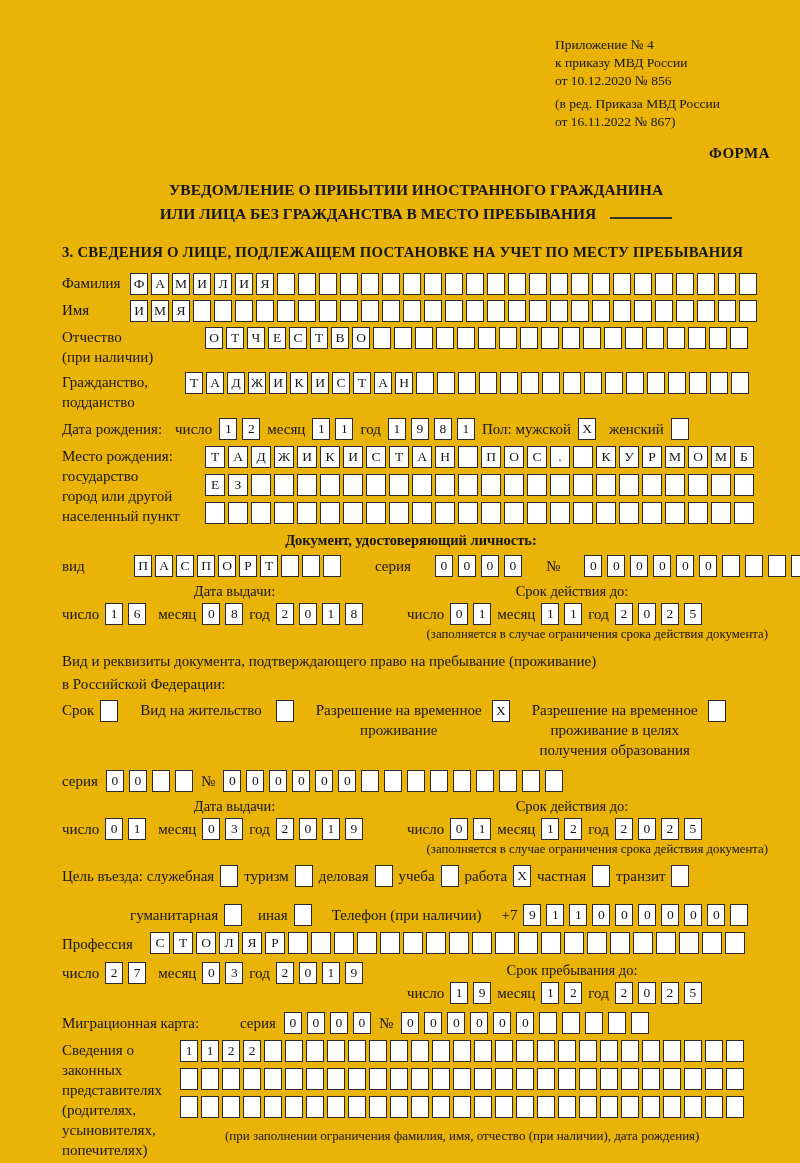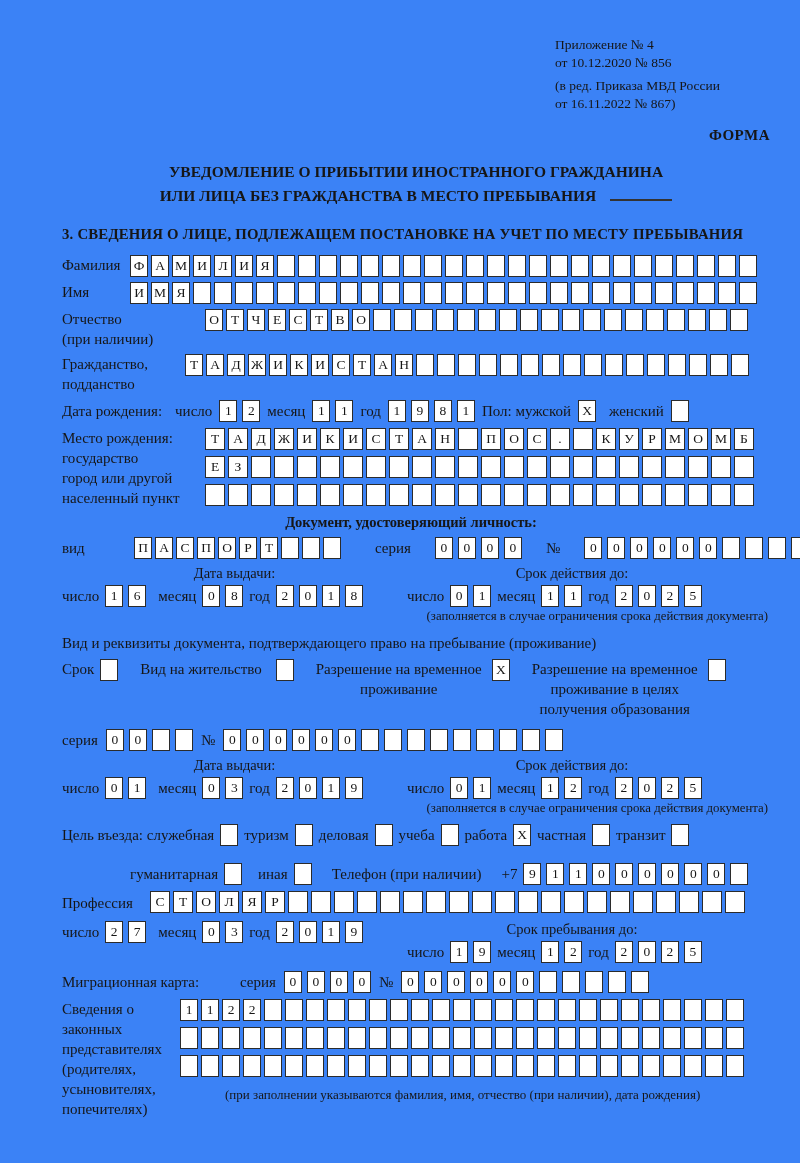--- a/index.html
+++ b/index.html
@@ -1,20 +1,20 @@
 <!DOCTYPE html>
 <html><head>
 <meta charset="utf-8">
 <style>
   html,body{margin:0;padding:0;background:#ffffff;}
   .page{
     position:relative;
     width:800px;height:1163px;
     box-sizing:border-box;
-    background:#3b82f6;
+    background:#eab308;
     color:#161616;
     font-family:"Liberation Serif","DejaVu Serif",serif;
     font-size:15px;
     padding:36px 30px 10px 62px;
     overflow:hidden;
   }
   .hdr{margin-left:auto;width:215px;font-size:13.5px;line-height:18px;}
   .hdr .grp2{margin-top:5px;}
   .forma{margin-top:14px;text-align:right;font-weight:bold;font-size:15px;letter-spacing:.5px;}
   .title{margin-top:16px;text-align:center;font-weight:bold;font-size:15.5px;line-height:24px;}
@@ -52,20 +52,21 @@
   .mt8{margin-top:8px;} .mt6{margin-top:6px;}
   .lastnote{font-size:13px;margin:4px 0 0 165px;}
 </style>
 </head>
 <body>
 
 <div class="page">
 
   <div class="hdr">
     <div>Приложение № 4</div>
+    <div>к приказу МВД России</div>
     <div>от 10.12.2020 № 856</div>
     <div class="grp2">
       <div>(в ред. Приказа МВД России</div>
       <div>от 16.11.2022 № 867)</div>
     </div>
   </div>
   <div class="forma">ФОРМА</div>
 
   <div class="title">
     <div>УВЕДОМЛЕНИЕ О ПРИБЫТИИ ИНОСТРАННОГО ГРАЖДАНИНА</div>
@@ -413,20 +414,21 @@
             <span class="cell">0</span>
             <span class="cell">2</span>
             <span class="cell">5</span>
           </span>
       </div>
     </div>
   </div>
   <div class="note">(заполняется в случае ограничения срока действия документа)</div>
 
   <div class="intro">Вид и реквизиты документа, подтверждающего право на пребывание (проживание)</div>
+  <div class="intro">в Российской Федерации:</div>
 
   <div class="optrow">
     <span class="lbl">Срок</span>
     <span class="cells g6">
         <span class="cell"></span>
       </span>
     <span class="lbl g22">Вид на жительство</span>
     <span class="cells g14">
         <span class="cell"></span>
       </span>
@@ -766,17 +768,17 @@
           <span class="cell"></span>
           <span class="cell"></span>
           <span class="cell"></span>
           <span class="cell"></span>
           <span class="cell"></span>
           <span class="cell"></span>
           <span class="cell"></span>
           <span class="cell"></span>
           <span class="cell"></span>
         </span>
-      <div class="lastnote" style="margin-left:45px;">(при заполнении указываются фамилия, имя, отчество (при наличии), дата рождения)</div>
+      <div class="lastnote" style="margin-left:45px;">(при заполнении ограничения фамилия, имя, отчество (при наличии), дата рождения)</div>
     </div>
   </div>
 
 </div>
 
 </body></html>

